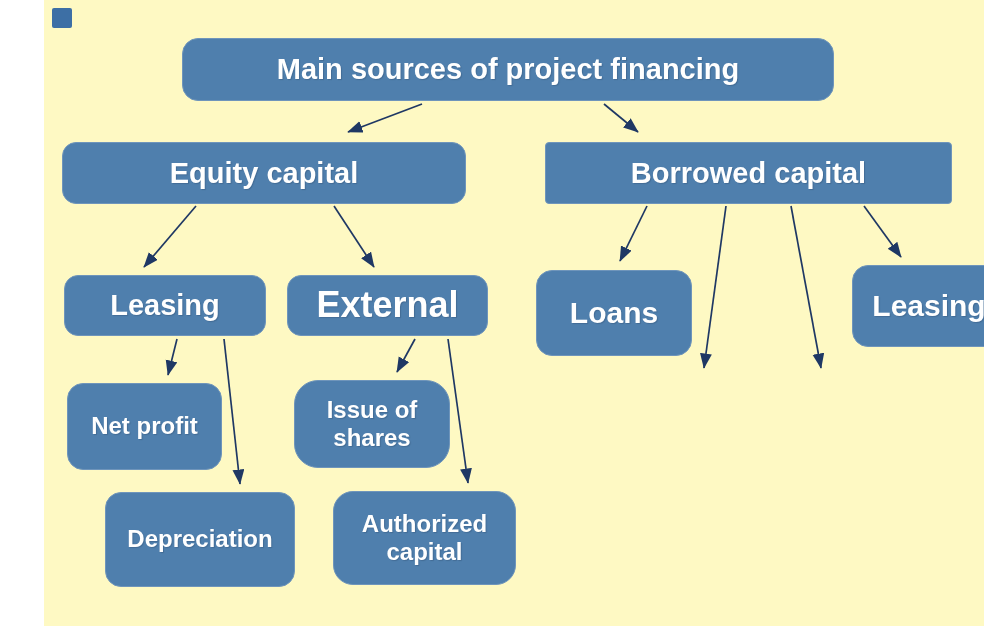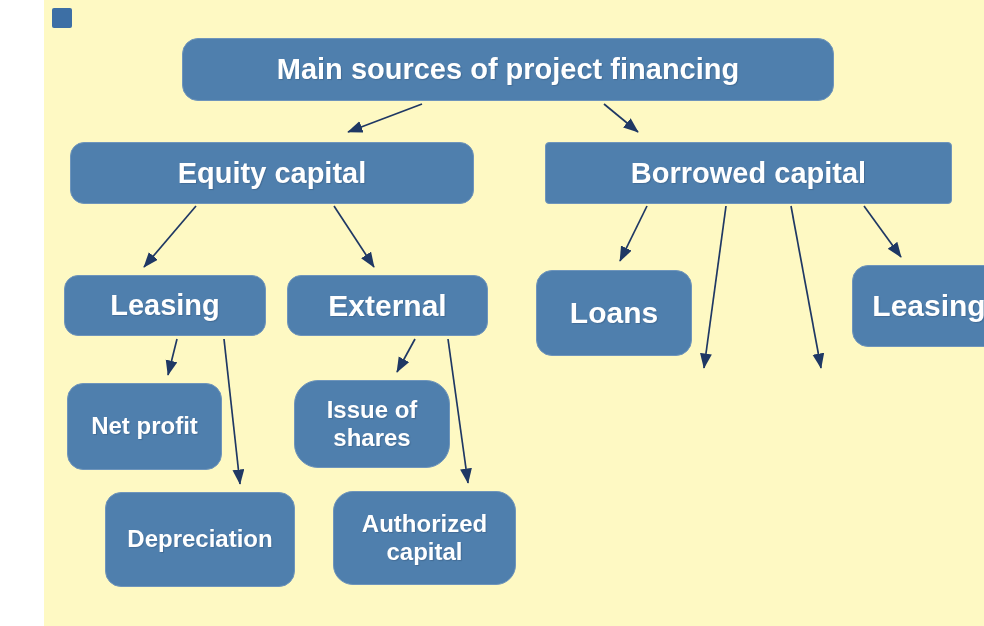--- a/index.html
+++ b/index.html
@@ -65,27 +65,27 @@
       <line x1="682" y1="206" x2="660" y2="368" marker-end="url(#ah)"></line>
       <line x1="747" y1="206" x2="777" y2="368" marker-end="url(#ah)"></line>
       <line x1="820" y1="206" x2="857" y2="257" marker-end="url(#ah)"></line>
     </g>
   </svg>
 
   <div class="corner-mark"></div>
 
   <div class="node" style="left:138px; top:38px; width:652px; height:63px; font-size:29px; border-radius:16px;">Main sources of project financing</div>
 
-  <div class="node" style="left:26px; top:142px; width:404px; height:62px; font-size:29px; border-radius:14px;">Equity capital</div>
+  <div class="node" style="left:18px; top:142px; width:404px; height:62px; font-size:29px; border-radius:14px;">Equity capital</div>
 
   <div class="node" style="left:501px; top:142px; width:407px; height:62px; font-size:29px; border-radius:4px;">Borrowed capital</div>
 
   <div class="node" style="left:20px; top:275px; width:202px; height:61px; font-size:29px; border-radius:14px;">Leasing</div>
 
-  <div class="node" style="left:243px; top:275px; width:201px; height:61px; font-size:30px; border-radius:14px;">External</div>
+  <div class="node" style="left:243px; top:275px; width:201px; height:61px; font-size:36px; border-radius:14px;">External</div>
 
   <div class="node" style="left:492px; top:270px; width:156px; height:86px; font-size:30px; border-radius:16px;">Loans</div>
 
   <div class="node" style="left:808px; top:265px; width:154px; height:82px; font-size:30px; border-radius:16px;">Leasing</div>
 
   <div class="node" style="left:23px; top:383px; width:155px; height:87px; font-size:24px; border-radius:16px;">Net profit</div>
 
   <div class="node" style="left:250px; top:380px; width:156px; height:88px; font-size:24px; border-radius:24px;">Issue of shares</div>
 
 

